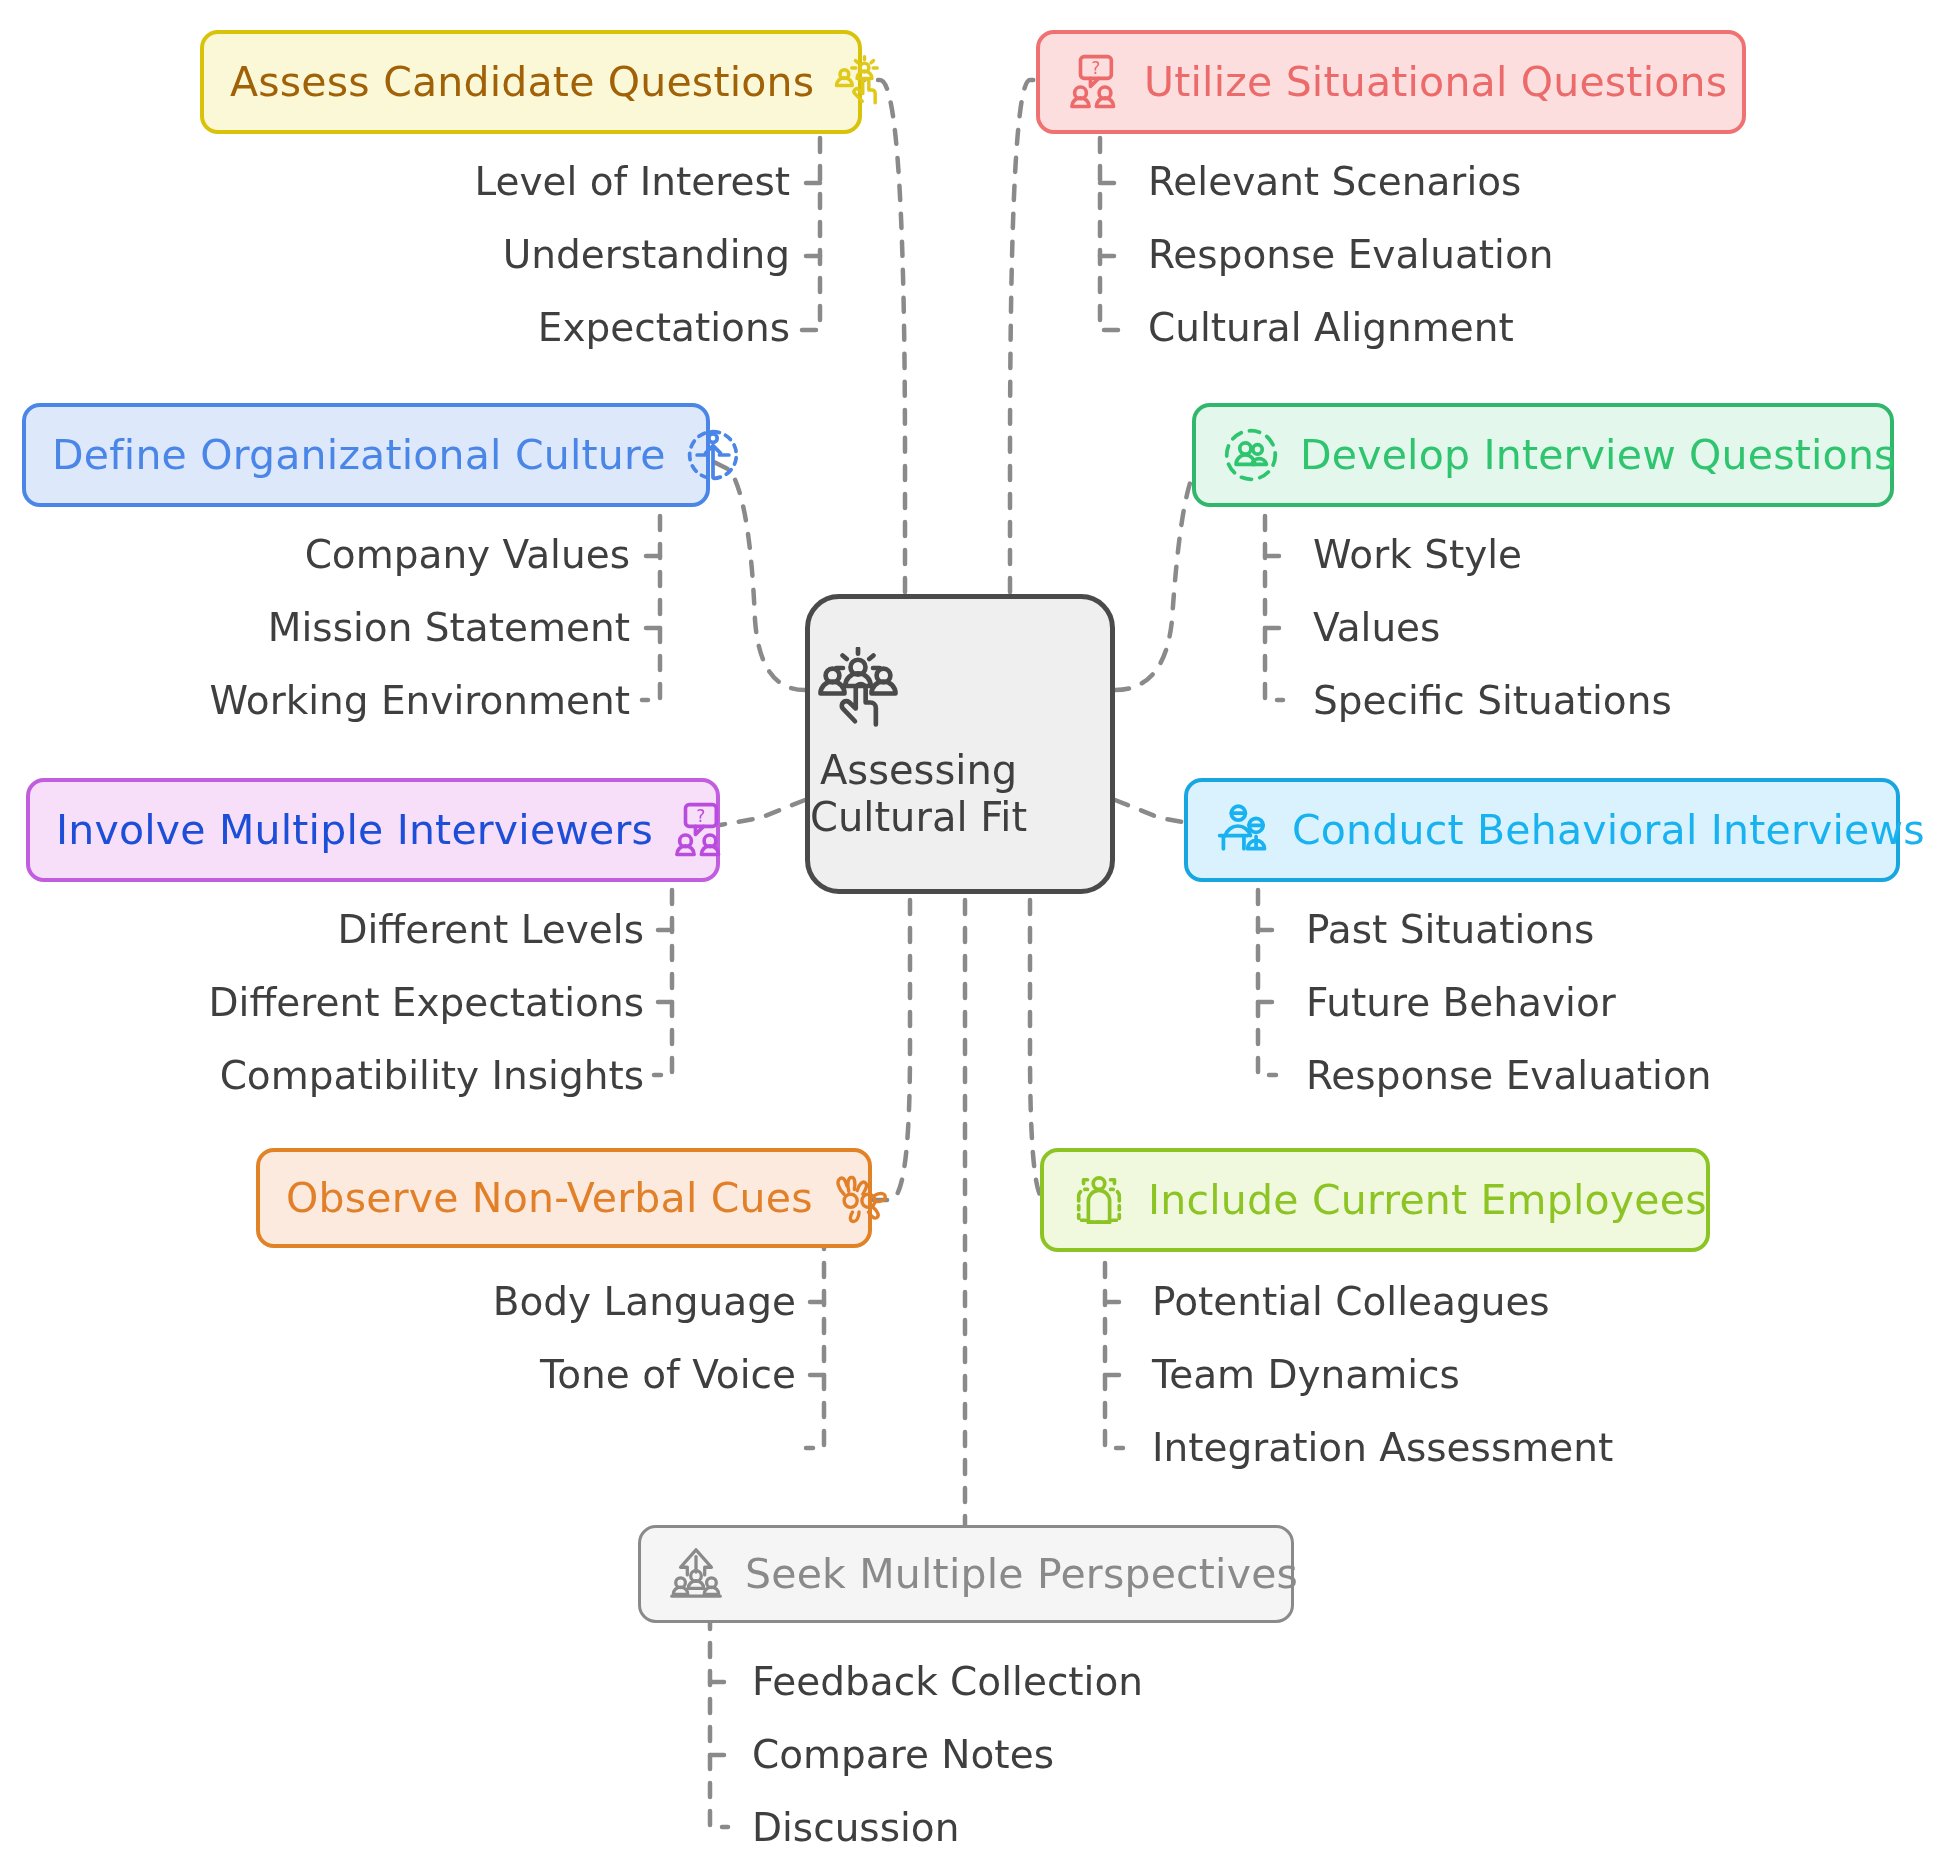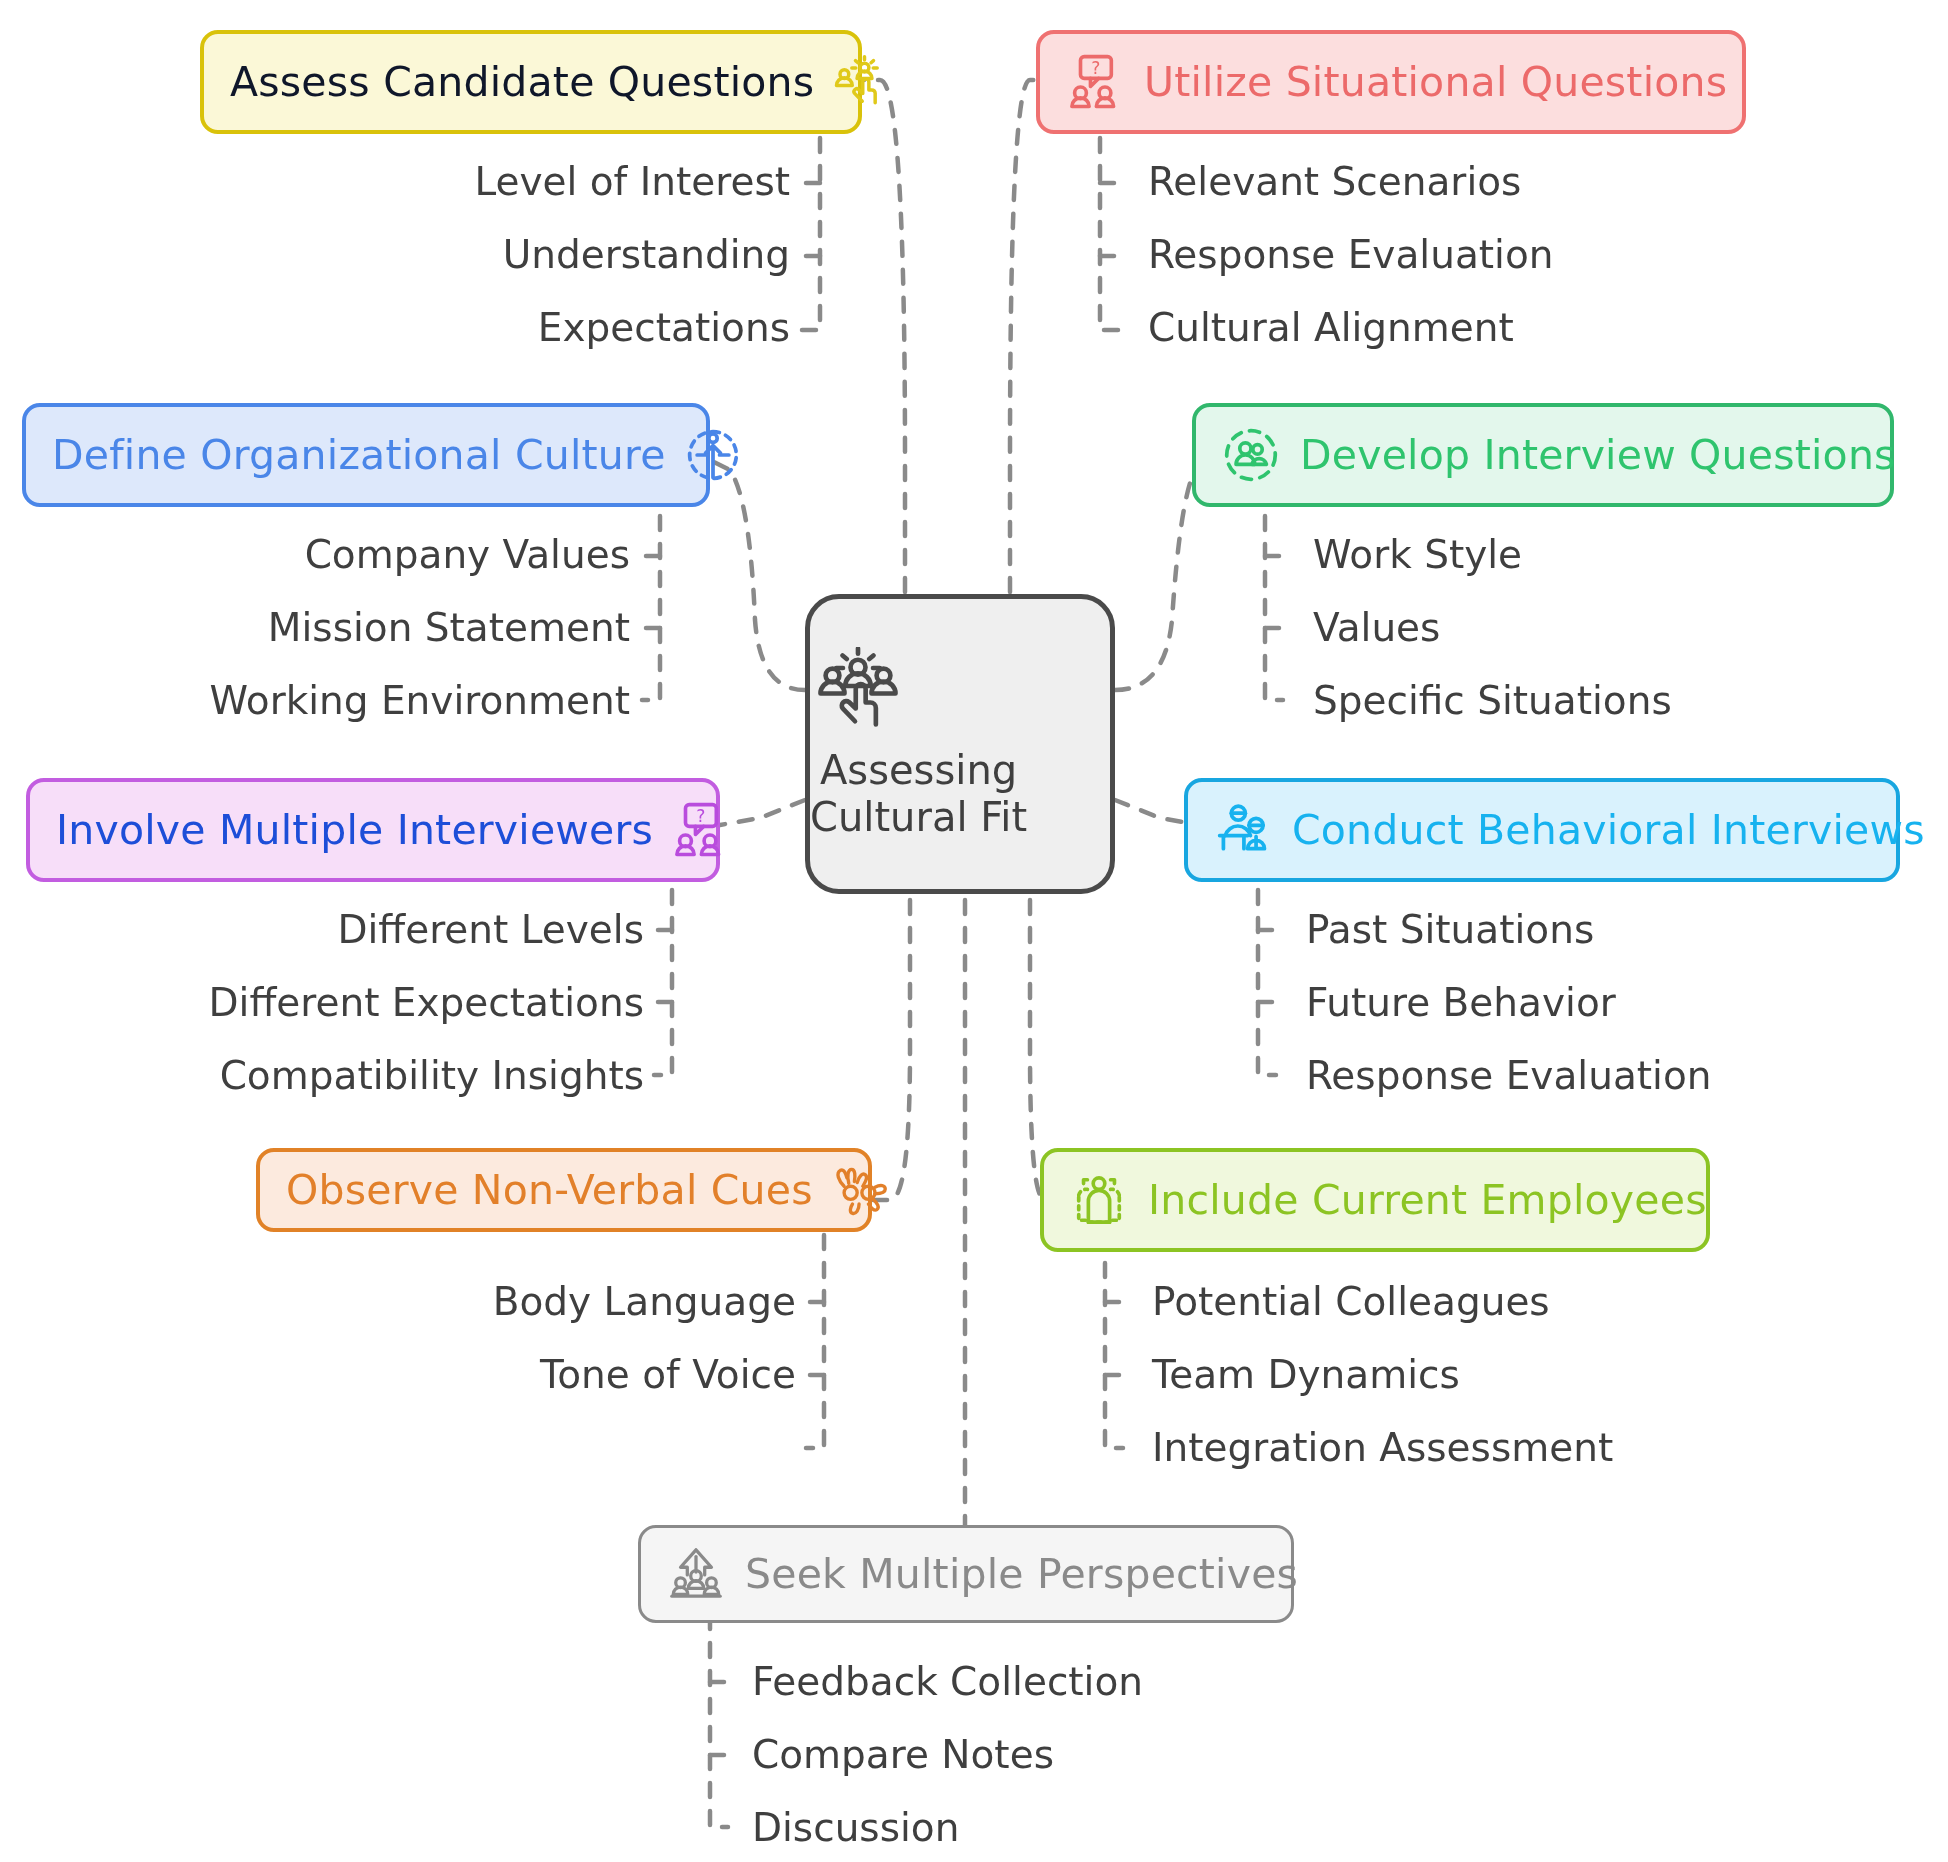--- a/index.html
+++ b/index.html
@@ -163,21 +163,21 @@
                  M30.5 28 v13 l-4.5-4.3 a3 3 0 0 0-4.2 4.2 l8.2 8.6"></path>
       </svg>
     </span>
     <div class="c-text">
       <div>Assessing</div>
       <div>Cultural Fit</div>
     </div>
   </div>
 
   <div class="node icon-right" style="left:200px; top:30px; width:662px; height:104px; border-color:#d9c20a; background:#fbf8d7;">
-    <span class="label" style="color:#0f172a;">Assess Candidate Questions</span>
+    <span class="label" style="color:#a16207;">Assess Candidate Questions</span>
     <span class="icon">
       <svg width="56" height="56" viewBox="0 0 64 60" fill="none" stroke="#e0c91a" stroke-width="4" stroke-linecap="round" stroke-linejoin="round">
         <circle cx="36" cy="13.5" r="5"></circle>
         <path d="M27.5 26 a8.5 8.5 0 0 1 17 0 z"></path>
         <path d="M36 4.5 v-3.5 M28.5 8 l-2.8-2.4 M43.5 8 l2.8-2.4 M26 14 h-4.5 M46 14 h4.5"></path>
         <circle cx="13" cy="21" r="5"></circle>
         <path d="M4 34 a9 9 0 0 1 18 0 z"></path>
         <path d="M34 30 a3.5 3.5 0 0 1 7 0 v9 h3.4 a3.8 3.8 0 0 1 3.8 3.8 v11
                  M34 30 v13 l-4.8-4.5 a3.2 3.2 0 0 0-4.5 4.5 l8.7 9"></path>
       </svg>
@@ -267,21 +267,21 @@
         <path d="M37.5 25 h15"></path>
         <path d="M36 50 a9 9 0 0 1 18 0 z M45 37 v13"></path>
       </svg>
     </span>
     <span class="label" style="color:#17b2ef;">Conduct Behavioral Interviews</span>
   </div>
   <div class="leaf l" style="left:1306px; top:910px;">Past Situations</div>
   <div class="leaf l" style="left:1306px; top:983px;">Future Behavior</div>
   <div class="leaf l" style="left:1306px; top:1056px;">Response Evaluation</div>
 
-  <div class="node icon-right" style="left:256px; top:1148px; width:616px; height:84px; border-color:#e18227; background:#fceade;">
+  <div class="node icon-right" style="left:256px; top:1148px; width:616px; height:100px; border-color:#e18227; background:#fceade;">
     <span class="label" style="color:#e2802a;">Observe Non-Verbal Cues</span>
     <span class="icon">
       <svg width="58" height="54" viewBox="0 0 62 56" fill="none" stroke="#e2802a" stroke-width="3.6" stroke-linecap="round" stroke-linejoin="round">
         <circle cx="21" cy="31" r="7"></circle>
         <circle cx="40" cy="31" r="7"></circle>
         <path d="M14 24 c-6 -6 -9 -14 -4 -17 c4 -2 6 4 7 8"></path>
         <path d="M19 21 c-2 -8 -1 -15 3 -15 c4 0 4 7 3 13"></path>
         <path d="M28 20 c2 -7 6 -11 9 -8 c3 3 -1 8 -3 12"></path>
         <path d="M47 25 c6 -3 11 -2 11 2 c0 4 -6 5 -11 5"></path>
         <path d="M45 38 c5 4 7 9 4 11 c-3 2 -7 -3 -9 -6"></path>

